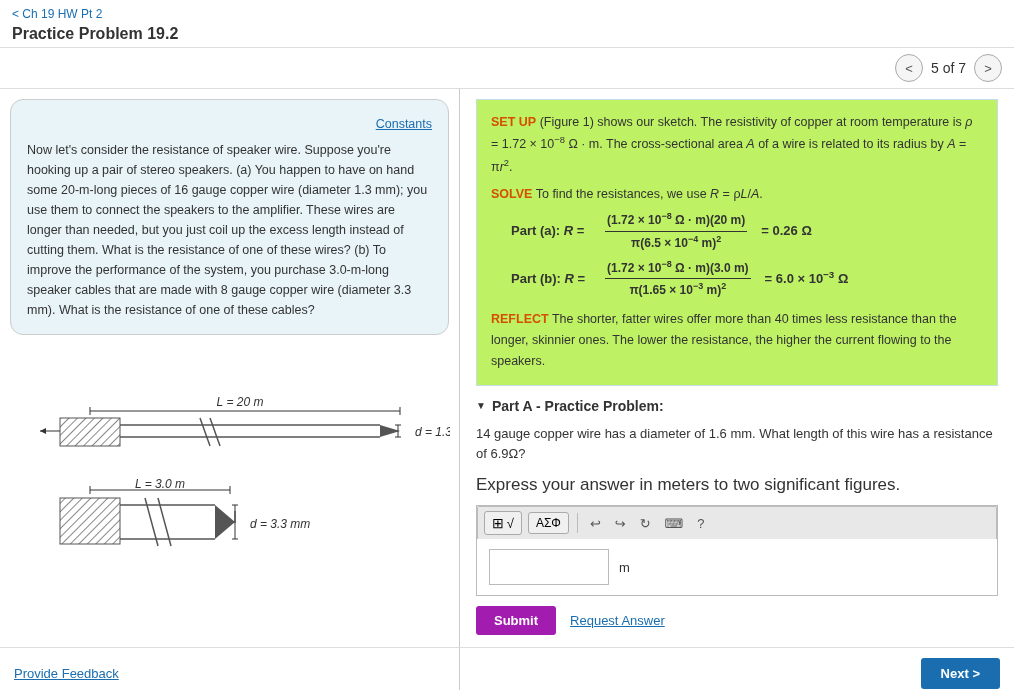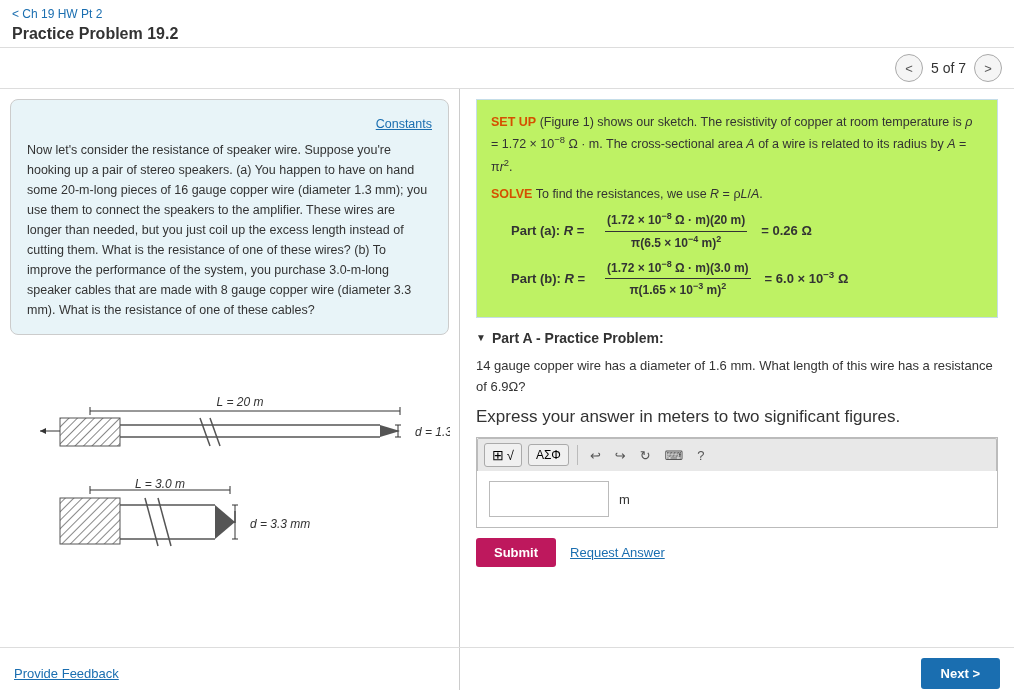--- a/index.html
+++ b/index.html
@@ -11,21 +11,21 @@
     
     .top-bar { display: flex; justify-content: flex-end; align-items: center; padding: 6px 12px; border-bottom: 1px solid #ddd; }
     .pagination { display: flex; align-items: center; gap: 8px; }
     .nav-circle { width: 28px; height: 28px; border-radius: 50%; border: 1px solid #aaa; background: #f5f5f5; display: flex; align-items: center; justify-content: center; cursor: pointer; font-size: 13px; color: #555; }
     .page-count { font-size: 14px; }
     
     .main-content { display: flex; height: 610px; }
     
     .left-panel { width: 460px; border-right: 1px solid #ccc; display: flex; flex-direction: column; }
     
-    .problem-box { background: #e8f4f8; padding: 14px 16px; margin: 10px; border: 1px solid #ccc; border-radius: 8px; font-size: 12.5px; line-height: 1.6; flex-shrink: 0; }
+    .problem-box { background: #e8f4f8; padding: 14px 16px; margin: 10px; border: 1px solid #ccc; border-radius: 13px; font-size: 12.5px; line-height: 1.6; flex-shrink: 0; }
     .constants-link { color: #1a6eb0; text-decoration: underline; cursor: pointer; display: block; text-align: right; margin-bottom: 6px; font-size: 12.5px; }
     
     .figure-section { margin: 8px 10px; }
     .figure-header { display: flex; align-items: center; justify-content: space-between; margin-bottom: 6px; }
     .figure-label { font-weight: bold; font-size: 13px; }
     .figure-nav { display: flex; align-items: center; gap: 6px; }
     .fig-nav-circle { width: 24px; height: 24px; border-radius: 50%; border: 1px solid #aaa; background: #f5f5f5; display: flex; align-items: center; justify-content: center; cursor: pointer; font-size: 11px; color: #555; }
     .figure-count { font-size: 12px; }
     
     .figure-canvas { padding: 10px 20px; }
@@ -54,21 +54,21 @@
     .express-text { font-weight: normal; font-size: 17px; margin-bottom: 10px; }
     
     .answer-toolbar { background: #e8e8e8; border: 1px solid #bbb; border-bottom: none; display: flex; align-items: center; padding: 4px 6px; gap: 6px; border-radius: 2px 2px 0 0; }
     .toolbar-btn { background: #f0f0f0; border: 1px solid #aaa; border-radius: 3px; padding: 3px 7px; cursor: pointer; font-size: 12px; display: flex; align-items: center; gap: 3px; }
     .toolbar-sep { width: 1px; height: 20px; background: #bbb; margin: 0 2px; }
     .toolbar-icon { font-size: 13px; cursor: pointer; color: #555; background: none; border: none; padding: 2px 4px; }
     .answer-input { width: 120px; height: 36px; border: 1px solid #bbb; padding: 4px 8px; font-size: 13px; }
     .unit-label { font-size: 13px; color: #333; }
     
     .btn-row { display: flex; align-items: center; gap: 14px; margin-bottom: 16px; }
-    .submit-btn { background: #be185d; color: #fff; border: none; padding: 7px 18px; border-radius: 3px; cursor: pointer; font-size: 13px; font-weight: bold; }
+    .submit-btn { background: #a21caf; color: #fff; border: none; padding: 7px 18px; border-radius: 3px; cursor: pointer; font-size: 13px; font-weight: bold; }
     .request-link { color: #1a6eb0; text-decoration: underline; cursor: pointer; font-size: 13px; }
     
     .footer { display: flex; justify-content: space-between; align-items: center; padding: 10px 14px; border-top: 1px solid #ddd; position: absolute; bottom: 0; width: 1014px; }
     .feedback-link { color: #1a6eb0; text-decoration: underline; cursor: pointer; font-size: 13px; }
     .next-btn { background: #1a6eb0; color: #fff; border: none; padding: 8px 20px; border-radius: 3px; cursor: pointer; font-size: 13px; font-weight: bold; display: flex; align-items: center; gap: 4px; }
     sup { font-size: 0.75em; }
 
     .answer-area { border: 1px solid #bbb; background: #fff; padding: 0; }
   </style>
 </head>
@@ -181,20 +181,24 @@
           <span>= 0.26 Ω</span>
         </div>
 
         <div class="math-line" style="">
           <span class="part-label">Part (b): <i>R</i> =</span>
           <span class="fraction">
             <span class="num">(1.72 × 10<sup>−8</sup> Ω · m)(3.0 m)</span>
             <span class="den">π(1.65 × 10<sup>−3</sup> m)<sup>2</sup></span>
           </span>
           <span>= 6.0 × 10<sup>−3</sup> Ω</span>
+        </div>
+        <div style="margin-top:8px;">
+          <span class="reflect-label">REFLECT</span>
+          <span>The shorter, fatter wires offer more than 40 times less resistance than the longer, skinnier ones. The lower the resistance, the higher the current flowing to the speakers.</span>
         </div>
       </div>
 
       <div class="part-a-section">
         <div class="part-a-header">
           <span class="triangle-icon">▼</span>
           <span>Part A - Practice Problem:</span>
         </div>
         <p class="question-text">14 gauge copper wire has a diameter of 1.6 mm. What length of this wire has a resistance of 6.9Ω?</p>
         <p class="express-text">Express your answer in meters to two significant figures.</p>

